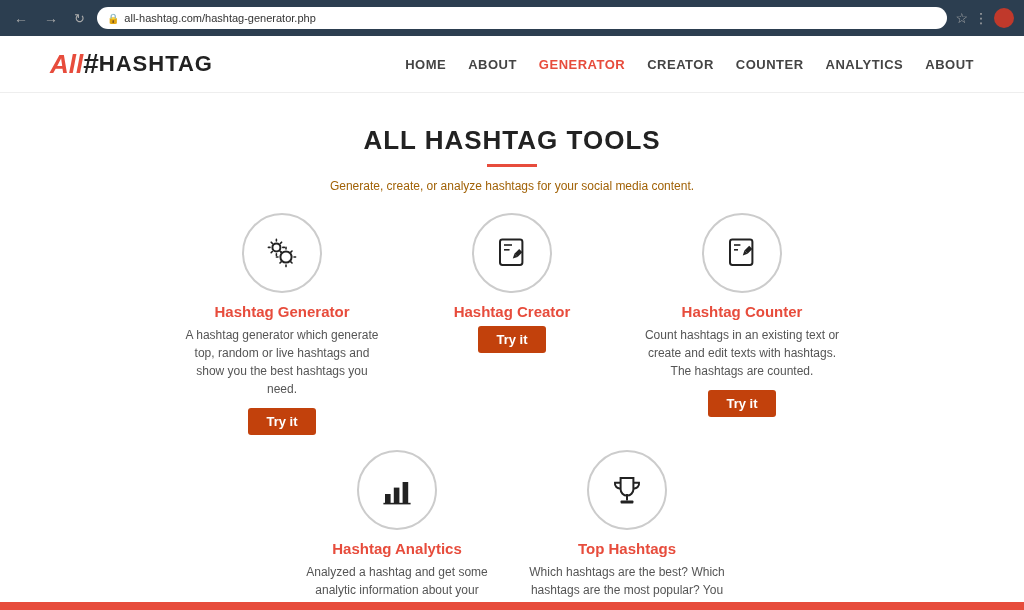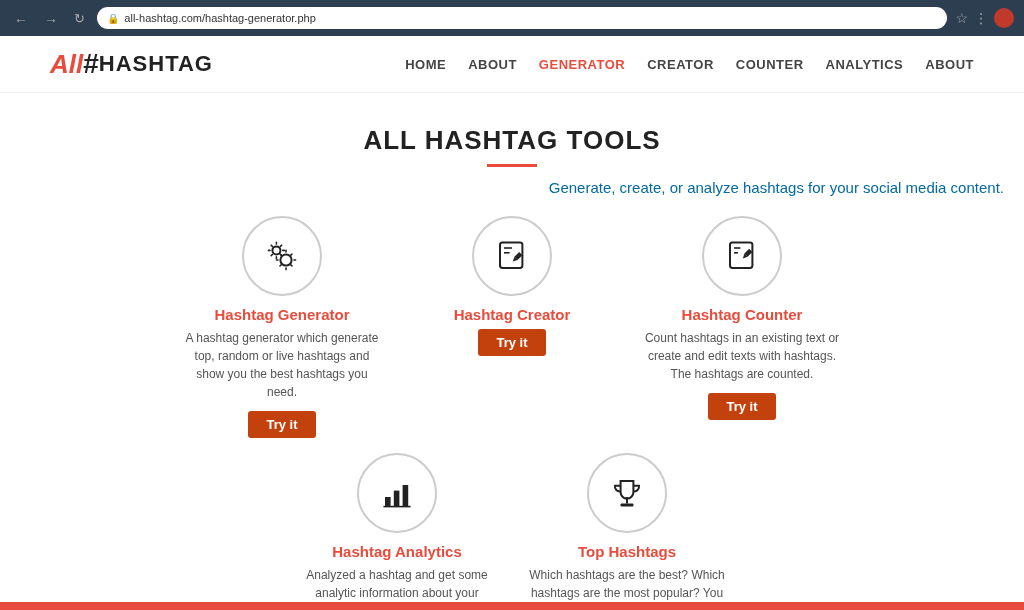--- a/index.html
+++ b/index.html
@@ -75,23 +75,22 @@
       color: #222;
       letter-spacing: 1px;
     }
     .hero-underline {
       width: 50px;
       height: 3px;
       background: #e74c3c;
       margin: 8px auto 12px;
     }
     .hero p {
-      color: #0369a1;
-      font-size: 15px;
-      text-align: right;
+      color: #a16207;
+      font-size: 12px;
     }
 
     
     .tools-section {
       padding: 10px 80px 0;
     }
     .tools-row {
       display: flex;
       justify-content: center;
       gap: 30px;

